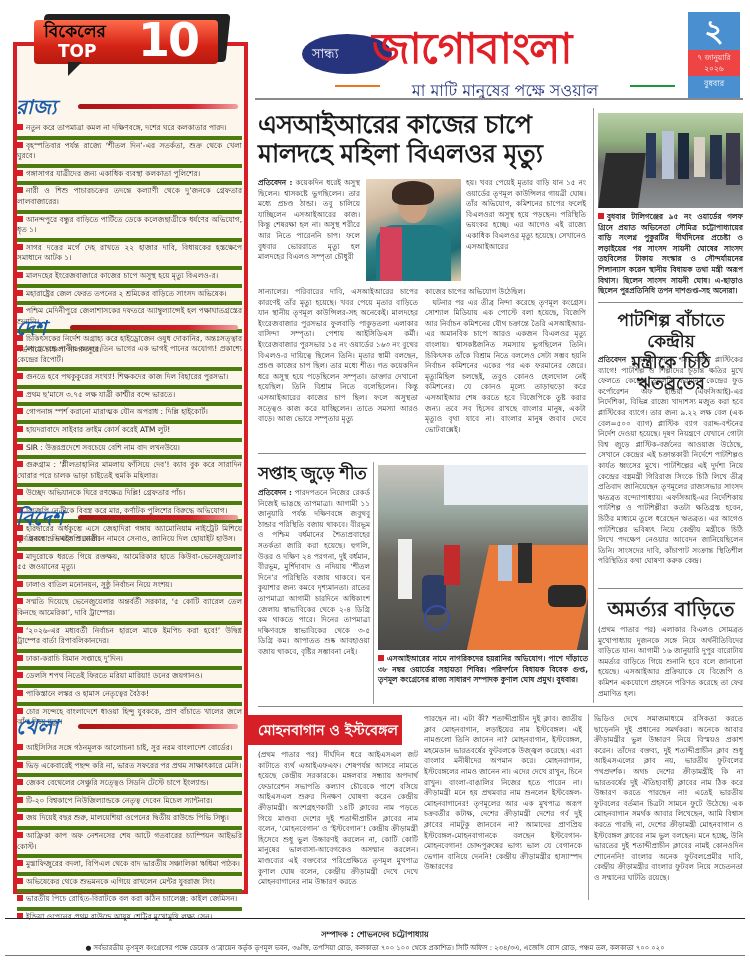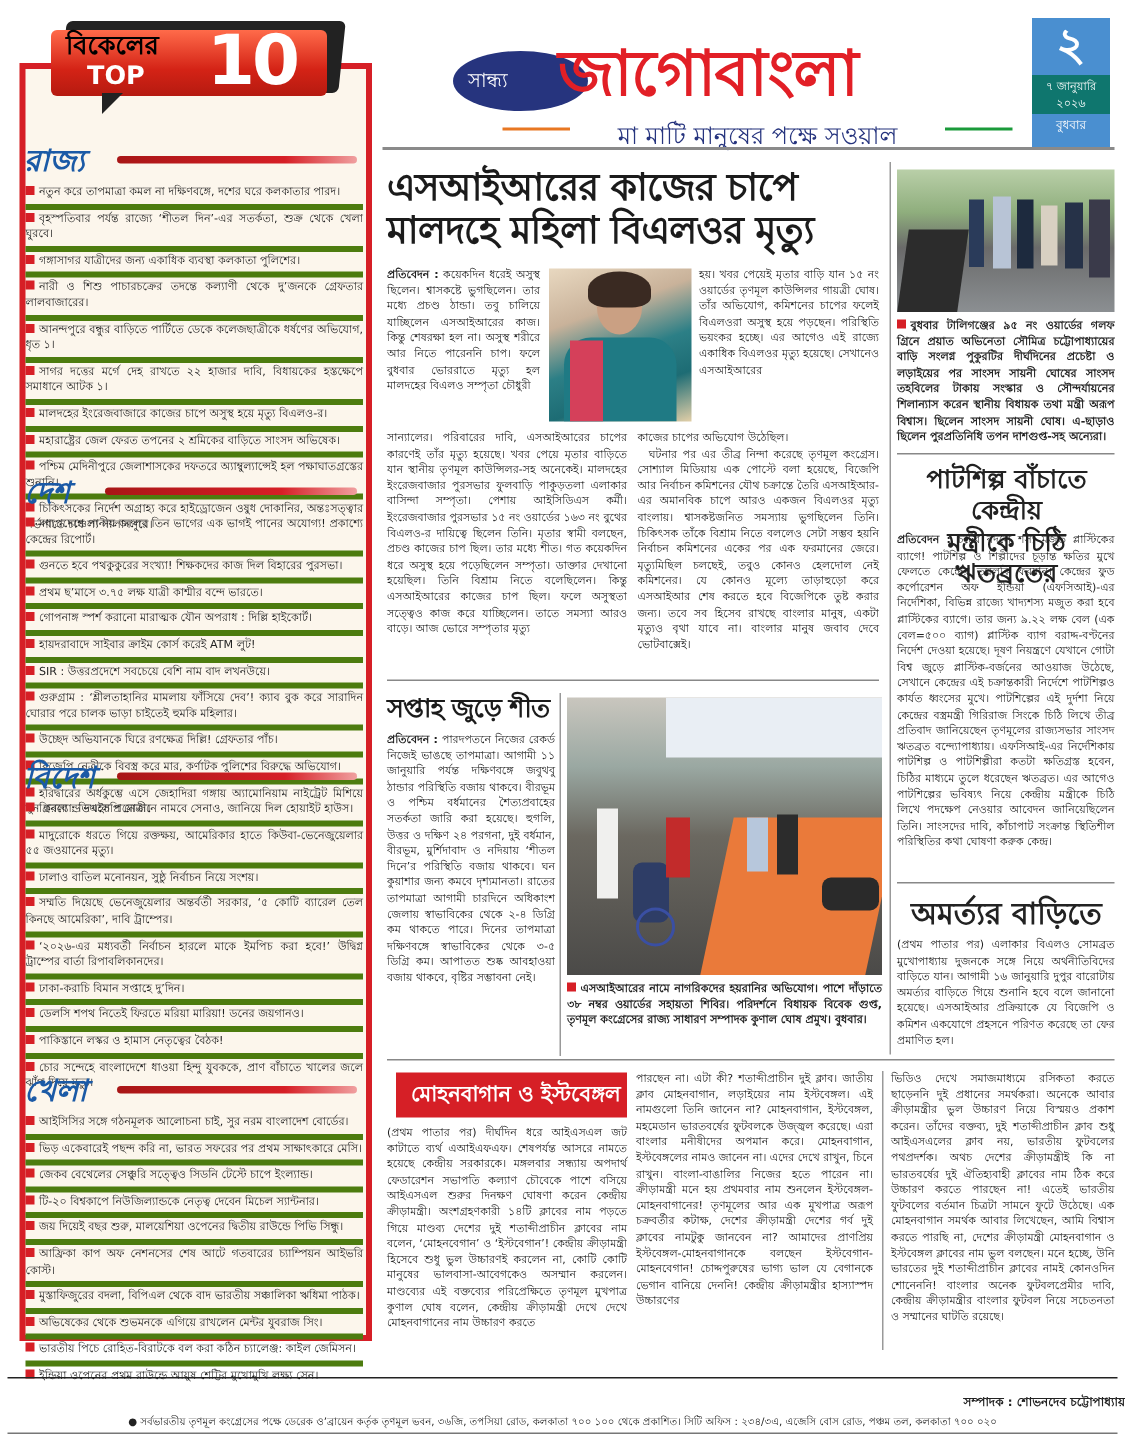--- a/index.html
+++ b/index.html
@@ -25,36 +25,36 @@
 
 #mast-logo{left:302px;top:22px;width:300px;height:70px}
 #mast-oval{position:absolute;left:0;top:12px;width:90px;height:40px;background:#26347e;border-radius:50%}
 #mast-sandhya{position:absolute;left:10px;top:22px;color:#fff;font-size:13px;font-weight:normal}
 #mast-name{position:absolute;left:70px;top:2px;color:#e21f26;font-size:42px;font-weight:bold;line-height:50px;letter-spacing:-1px}
 #mast-tag{left:370px;top:78px;width:270px;height:14px;font-size:16px;font-weight:normal;color:#26347e;text-align:center}
 .tagline-left{position:absolute;left:335px;top:85px;width:45px;height:2px;background:#e87722}
 .tagline-right{position:absolute;left:630px;top:85px;width:45px;height:2px;background:#1a9a3a}
 #date-box{left:688px;top:12px;width:52px;height:86px;background:#4a8fd0;color:#fff;text-align:center}
 #date-num{font-size:30px;line-height:38px;font-weight:bold}
-#date-d{background:#0f766e;font-size:7.5px;line-height:11px;padding:2px 0}
+#date-d{background:#ef4444;font-size:7.5px;line-height:11px;padding:2px 0}
 #date-wd{font-size:8px;line-height:16px}
 #mast-rule{left:255px;top:98px;width:488px;height:2px;background:#8a8a8a}
 
 .headline{font-weight:bold;color:#1b1b1b;letter-spacing:-0.5px}
 .body{font-size:7.3px;line-height:10.6px;text-align:justify;color:#222}
 .body b{font-weight:bold}
 .vr{position:absolute;width:1px;background:#999}
 .hr{position:absolute;height:1px;background:#888}
 .photo{position:absolute;overflow:hidden}
 .caption{font-size:7.4px;line-height:10.6px;font-weight:bold;color:#222;text-align:justify}
 .caption .sq{display:inline-block;width:6px;height:6px;background:#d61f26;margin-right:3px}
 .red-head{position:absolute;background:#d61f26;color:#fff;font-weight:bold;font-size:17px;line-height:30px;padding-left:10px}
 .light-head{font-size:22px;line-height:26px;color:#222;text-align:center;font-weight:bold}
 
-#footer-editor{left:0;top:928px;width:750px;text-align:right;font-size:8px;font-weight:bold}
+#footer-editor{left:0;top:928px;width:750px;text-align:center;font-size:8px;font-weight:bold}
 #footer-print{left:0;top:942px;width:750px;text-align:center;font-size:6.8px}
 </style>
 </head>
 <body>
 
 <div id="left-box" class="abs"></div>
 <div id="top10" class="abs">
   <div class="back"></div>
   <div class="front"></div>
   <div class="tail"></div>
@@ -211,21 +211,21 @@
   <div style="position:absolute;left:66px;top:80px;width:16px;height:40px;background:#c22b2b"></div>
   <div style="position:absolute;left:120px;top:80px;width:14px;height:36px;background:#b7c7dc"></div>
   <div style="position:absolute;left:140px;top:78px;width:14px;height:40px;background:#2c2c2c"></div>
   <div style="position:absolute;left:170px;top:120px;width:38px;height:22px;background:#2a2a2a;border-radius:6px"></div>
 </div>
 <div class="abs caption" style="left:378px;top:654px;width:210px">
   <span class="sq"></span><span>এসআইআরের নামে নাগরিকদের হয়রানির অভিযোগ। পাশে দাঁড়াতে ৩৮ নম্বর ওয়ার্ডের সহায়তা শিবির। পরিদর্শনে বিধায়ক বিবেক গুপ্ত, তৃণমূল কংগ্রেসের রাজ্য সাধারণ সম্পাদক কুণাল ঘোষ প্রমুখ। বুধবার।</span>
 </div>
 <div class="hr" style="left:258px;top:706px;width:485px"></div>
 
-<div class="red-head" style="left:264px;top:715px;width:154px;height:30px;font-size:14px">মোহনবাগান ও ইস্টবেঙ্গল</div>
+<div class="red-head" style="left:248px;top:715px;width:154px;height:30px;font-size:14px">মোহনবাগান ও ইস্টবেঙ্গল</div>
 <div class="abs body" style="left:258px;top:750px;width:160px">(প্রথম পাতার পর) দীর্ঘদিন ধরে আইএসএল জট কাটাতে ব্যর্থ এআইএফএফ। শেষপর্যন্ত আসরে নামতে হয়েছে কেন্দ্রীয় সরকারকে। মঙ্গলবার সন্ধ্যায় অপদার্থ ফেডারেশন সভাপতি কল্যাণ চৌবেকে পাশে বসিয়ে আইএসএল শুরুর দিনক্ষণ ঘোষণা করেন কেন্দ্রীয় ক্রীড়ামন্ত্রী। অংশগ্রহণকারী ১৪টি ক্লাবের নাম পড়তে গিয়ে মাণ্ডব্য দেশের দুই শতাব্দীপ্রাচীন ক্লাবের নাম বলেন, ‘মোহনবেগান’ ও ‘ইস্টবেগান’! কেন্দ্রীয় ক্রীড়ামন্ত্রী হিসেবে শুধু ভুল উচ্চারণই করলেন না, কোটি কোটি মানুষের ভালবাসা-আবেগকেও অসম্মান করলেন। মাণ্ডব্যের এই বক্তব্যের পরিপ্রেক্ষিতে তৃণমূল মুখপাত্র কুণাল ঘোষ বলেন, কেন্দ্রীয় ক্রীড়ামন্ত্রী দেখে দেখে মোহনবাগানের নাম উচ্চারণ করতে</div>
 <div class="abs body" style="left:424px;top:714px;width:158px">পারছেন না। এটা কী? শতাব্দীপ্রাচীন দুই ক্লাব। জাতীয় ক্লাব মোহনবাগান, লড়াইয়ের নাম ইস্টবেঙ্গল। এই নামগুলো তিনি জানেন না? মোহনবাগান, ইস্টবেঙ্গল, মহমেডান ভারতবর্ষের ফুটবলকে উজ্জ্বল করেছে। এরা বাংলার মনীষীদের অপমান করে। মোহনবাগান, ইস্টবেঙ্গলের নামও জানেন না। এদের দেখে রাখুন, চিনে রাখুন। বাংলা-বাঙালির নিজের হতে পারেন না। ক্রীড়ামন্ত্রী মনে হয় প্রথমবার নাম শুনলেন ইস্টবেঙ্গল-মোহনবাগানের! তৃণমূলের আর এক মুখপাত্র অরূপ চক্রবর্তীর কটাক্ষ, দেশের ক্রীড়ামন্ত্রী দেশের গর্ব দুই ক্লাবের নামটুকু জানবেন না? আমাদের প্রাণপ্রিয় ইস্টবেঙ্গল-মোহনবাগানকে বলছেন ইস্টবেগান-মোহনবেগান! চোদ্দপুরুষের ভাগ্য ভাল যে বেগানকে ভেগান বানিয়ে দেননি! কেন্দ্রীয় ক্রীড়ামন্ত্রীর হাস্যাস্পদ উচ্চারণের</div>
 <div class="vr" style="left:588px;top:714px;height:186px"></div>
 <div class="abs body" style="left:594px;top:714px;width:149px">ভিডিও দেখে সমাজমাধ্যমে রসিকতা করতে ছাড়েননি দুই প্রধানের সমর্থকরা। অনেকে আবার ক্রীড়ামন্ত্রীর ভুল উচ্চারণ নিয়ে বিস্ময়ও প্রকাশ করেন। তাঁদের বক্তব্য, দুই শতাব্দীপ্রাচীন ক্লাব শুধু আইএসএলের ক্লাব নয়, ভারতীয় ফুটবলের পথপ্রদর্শক। অথচ দেশের ক্রীড়ামন্ত্রীই কি না ভারতবর্ষের দুই ঐতিহ্যবাহী ক্লাবের নাম ঠিক করে উচ্চারণ করতে পারছেন না! এতেই ভারতীয় ফুটবলের বর্তমান চিত্রটা সামনে ফুটে উঠেছে। এক মোহনবাগান সমর্থক আবার লিখেছেন, আমি বিশ্বাস করতে পারছি না, দেশের ক্রীড়ামন্ত্রী মোহনবাগান ও ইস্টবেঙ্গল ক্লাবের নাম ভুল বলছেন। মনে হচ্ছে, উনি ভারতের দুই শতাব্দীপ্রাচীন ক্লাবের নামই কোনওদিন শোনেননি! বাংলার অনেক ফুটবলপ্রেমীর দাবি, কেন্দ্রীয় ক্রীড়ামন্ত্রীর বাংলার ফুটবল নিয়ে সচেতনতা ও সম্মানের ঘাটতি রয়েছে।</div>
 
 <div class="hr" style="left:5px;top:918px;width:740px;background:#222"></div>
 <div id="footer-editor" class="abs">সম্পাদক : শোভনদেব চট্টোপাধ্যায়</div>
 <div id="footer-print" class="abs">● সর্বভারতীয় তৃণমূল কংগ্রেসের পক্ষে ডেরেক ও’ব্রায়েন কর্তৃক তৃণমূল ভবন, ৩৬জি, তপসিয়া রোড, কলকাতা ৭০০ ১০০ থেকে প্রকাশিত। সিটি অফিস : ২৩৪/৩এ, এজেসি বোস রোড, পঞ্চম তল, কলকাতা ৭০০ ০২০</div>
 <div class="hr" style="left:5px;top:955px;width:740px;background:#777"></div>
 

